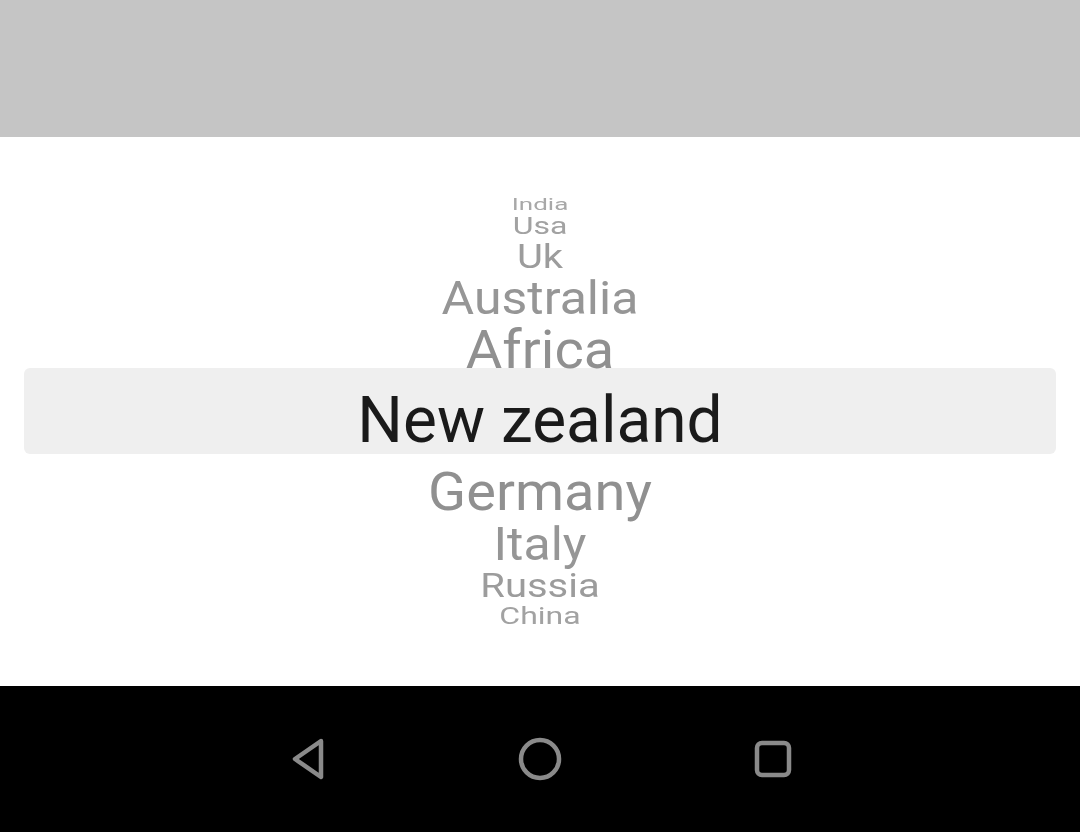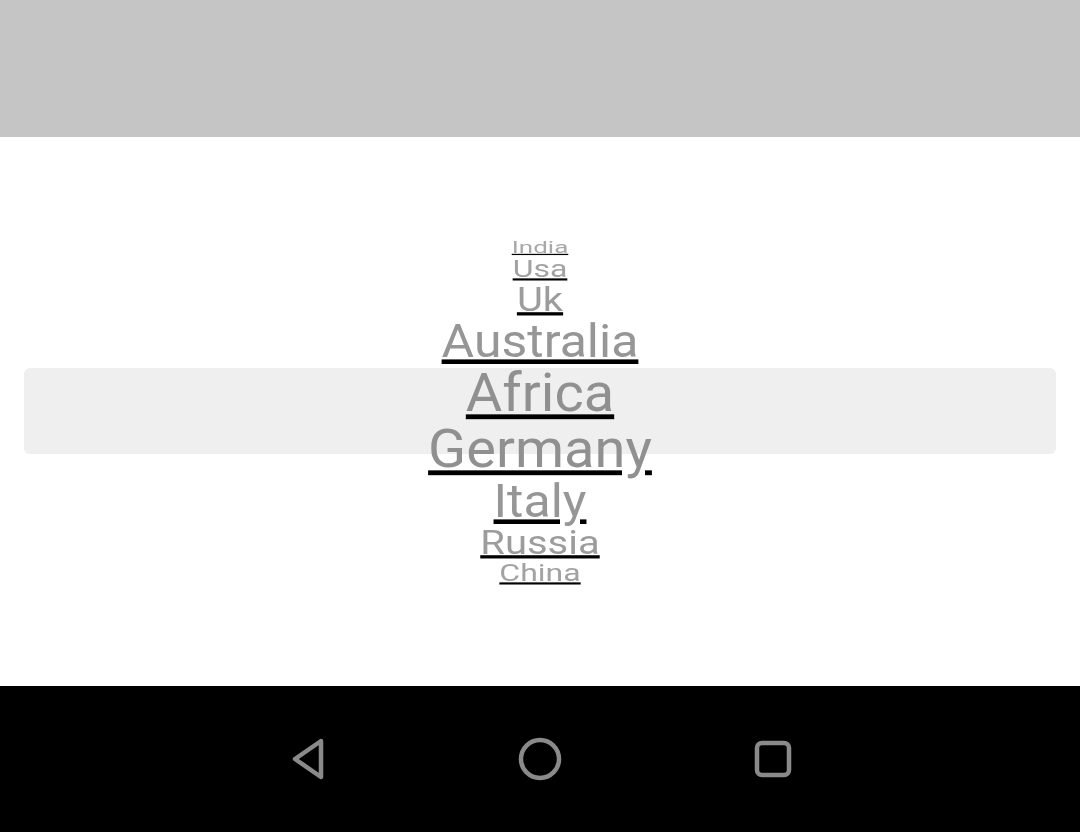--- a/index.html
+++ b/index.html
@@ -51,21 +51,20 @@
       z-index: 1;
     }
     .wheel-items {
       position: relative;
       display: flex;
       flex-direction: column;
       align-items: center;
       justify-content: center;
       z-index: 2;
       width: 100%;
-      text-decoration: underline;
     }
     .wheel-item {
       display: flex;
       align-items: center;
       justify-content: center;
       width: 100%;
       line-height: 1;
       white-space: nowrap;
     }
     .pos-0 { font-size: 26px; color: #a8a8a8; transform: scaleY(0.62); height: 18px; }
@@ -110,20 +109,21 @@
 
 <div class="picker-area">
   <div class="picker-wheel">
     <div class="selection-band"></div>
     <div class="wheel-items">
       <div class="wheel-item pos-0">India</div>
       <div class="wheel-item pos-1">Usa</div>
       <div class="wheel-item pos-2">Uk</div>
       <div class="wheel-item pos-3">Australia</div>
       <div class="wheel-item pos-4">Africa</div>
+      <div class="wheel-item pos-5">New zealand</div>
       <div class="wheel-item pos-6">Germany</div>
       <div class="wheel-item pos-7">Italy</div>
       <div class="wheel-item pos-8">Russia</div>
       <div class="wheel-item pos-9">China</div>
     </div>
   </div>
 </div>
 
 <div class="nav-bar">
   <div class="nav-button">

